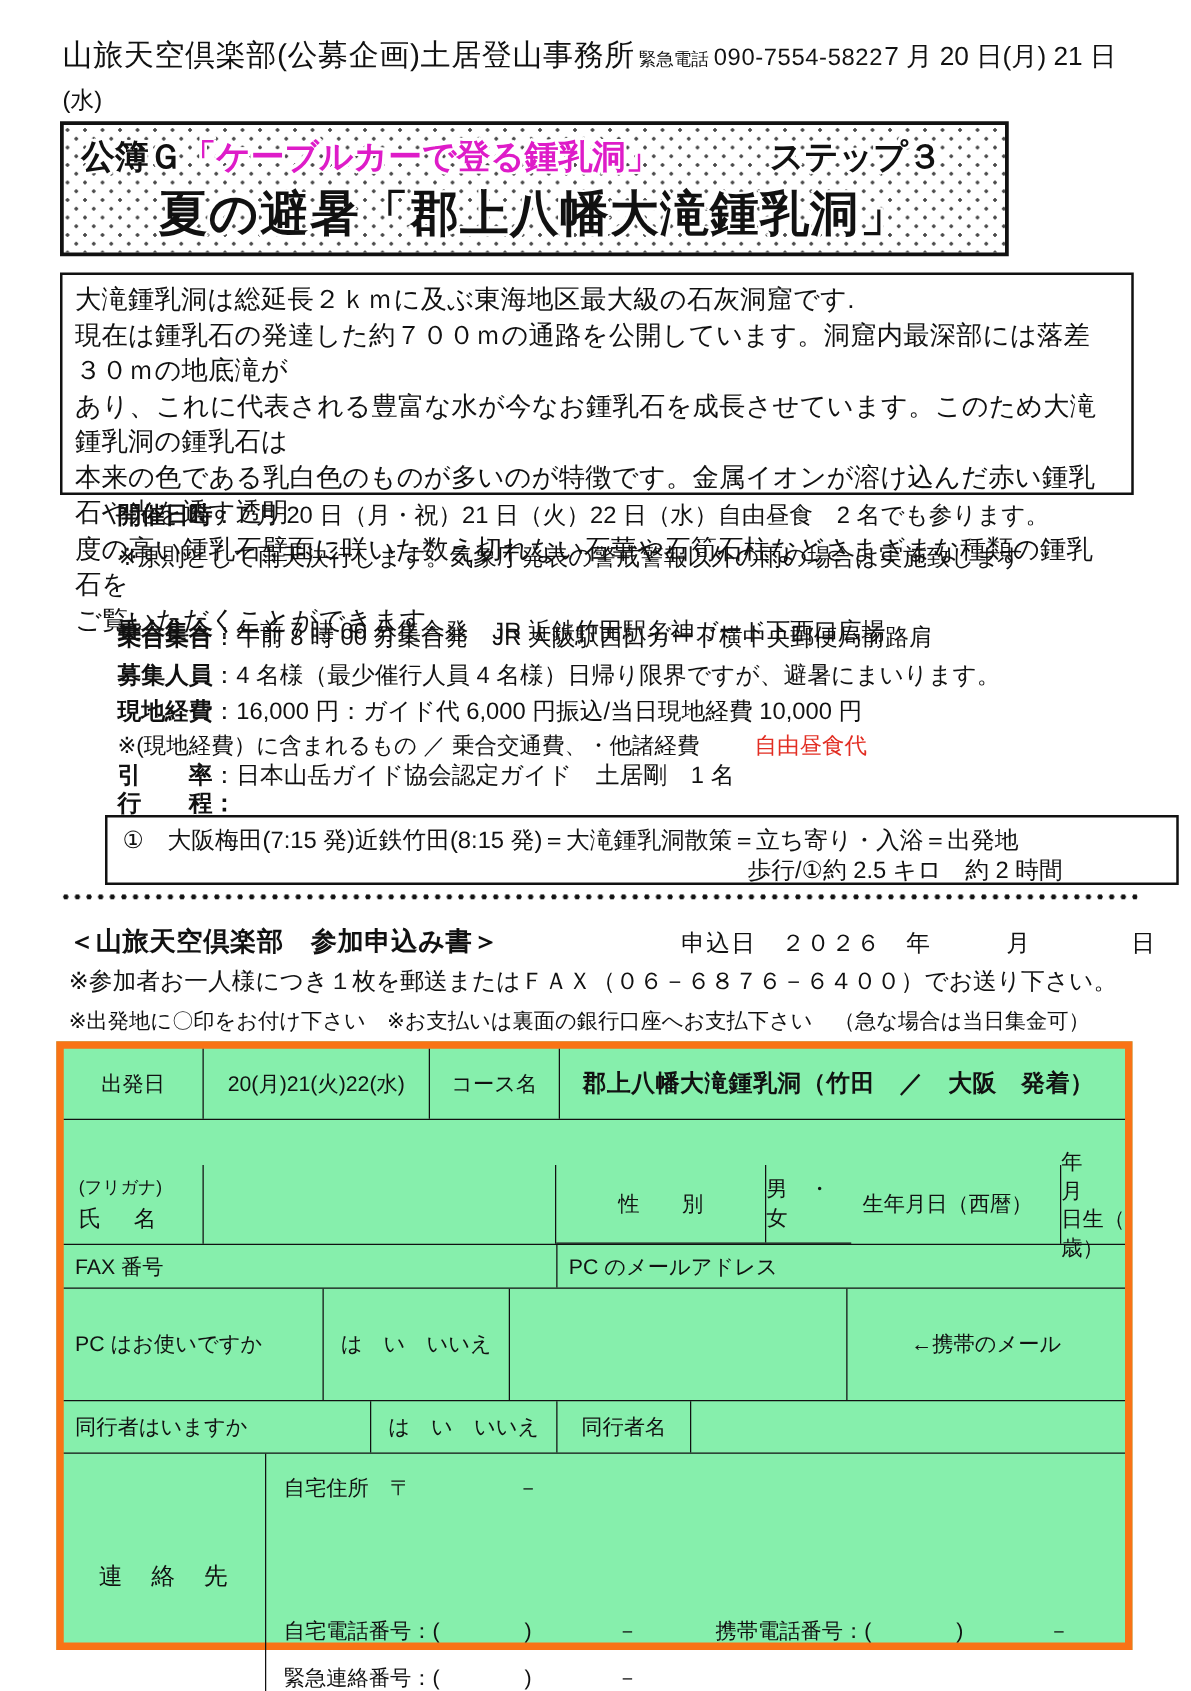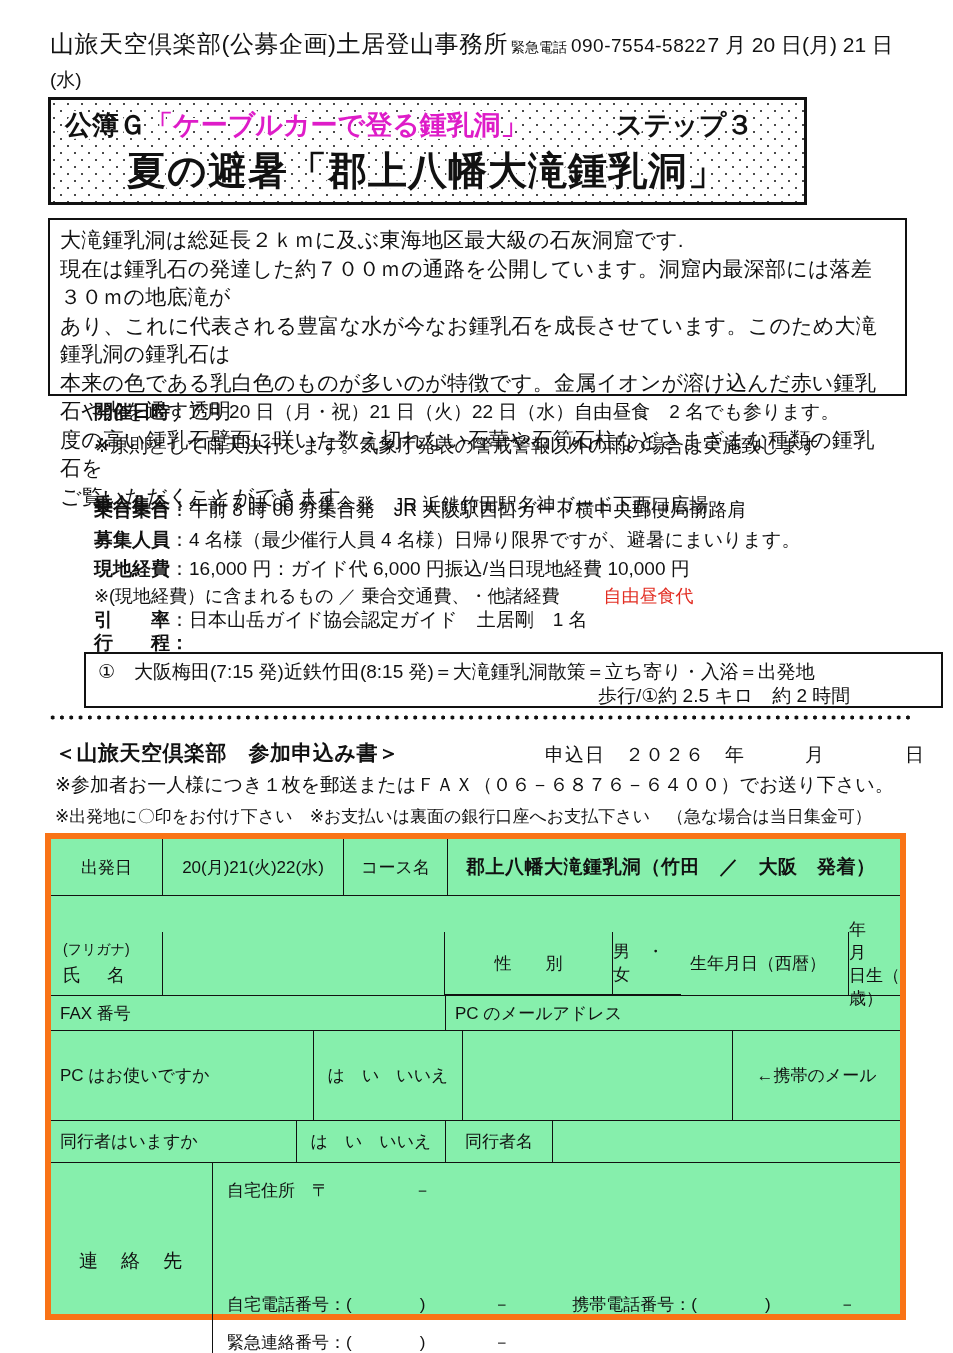--- a/index.html
+++ b/index.html
@@ -85,21 +85,21 @@
   .rowD { height: 90px; }
   .rowE { height: 42px; }
   .rowF { height: 195px; }
   .wA1 { width: 112px; } .wA2 { width: 181px; text-align: center; } .wA3 { width: 104px; } .wA4 { flex: 1; }
   .wB1 { width: 112px; } .wB2 { width: 282px; }
   .bright { flex: 1; display: flex; flex-direction: row; }
   .bsub { flex: 1; display: flex; }
   .bsub.first { border-bottom: 1px solid #111; }
   .wBs1 { width: 168px; }
   .wC1 { width: 395px; }
-  .wD1 { width: 263px; } .wD2 { width: 149px; } .wD3 { width: 270px; }
+  .wD1 { width: 208px; } .wD2 { width: 149px; } .wD3 { width: 270px; }
   .wE1 { width: 246px; } .wE2 { width: 149px; } .wE3 { width: 107px; }
   .wF1 { width: 162px; }
   .name-col { flex-direction: column; align-items: flex-start; justify-content: center; padding-left: 12px; }
   .furigana { font-size: 14px; }
   .namelbl { font-size: 18px; letter-spacing: 4px; margin-top: 4px; }
   .course-name { font-size: 19px; font-weight: bold; padding-left: 18px; letter-spacing: 0.5px; }
   .contact-cell { position: relative; display: block; }
   .contact-addr { position: absolute; left: 14px; top: 16px; font-size: 17px; white-space: nowrap; }
   .contact-phones { position: absolute; left: 14px; top: 130px; font-size: 17px; display: flex; gap: 62px; white-space: nowrap; }
   .contact-emg { position: absolute; left: 14px; top: 168px; font-size: 17px; white-space: nowrap; }

